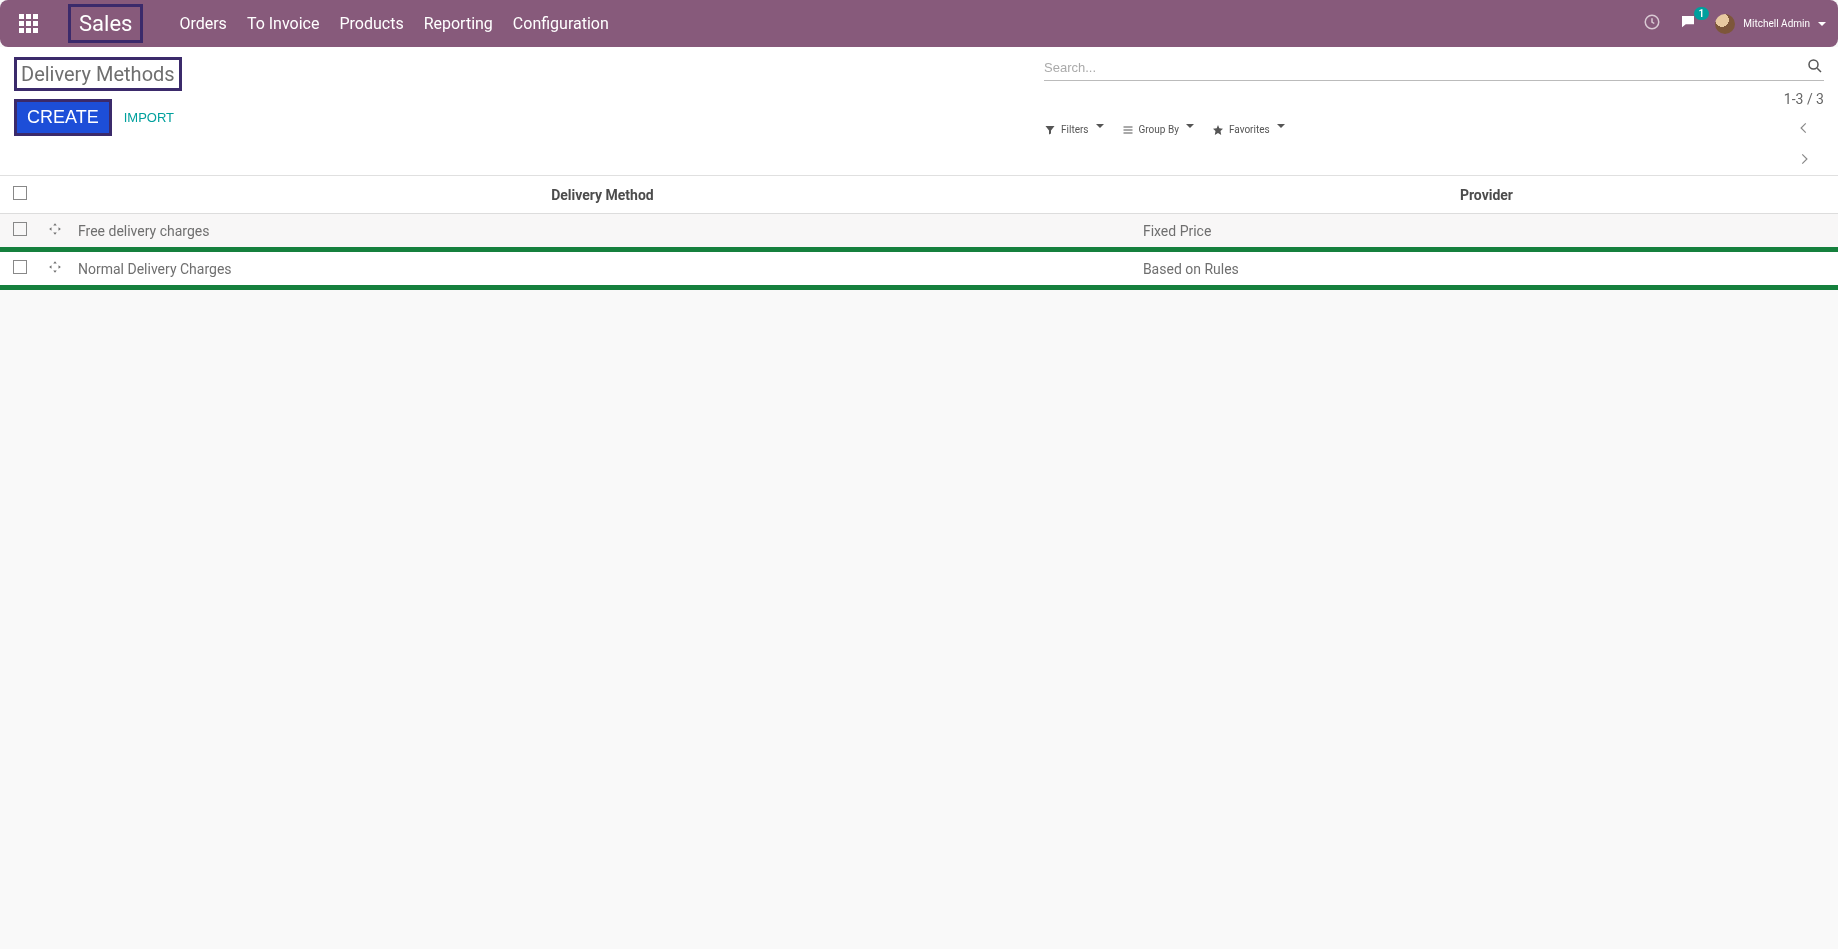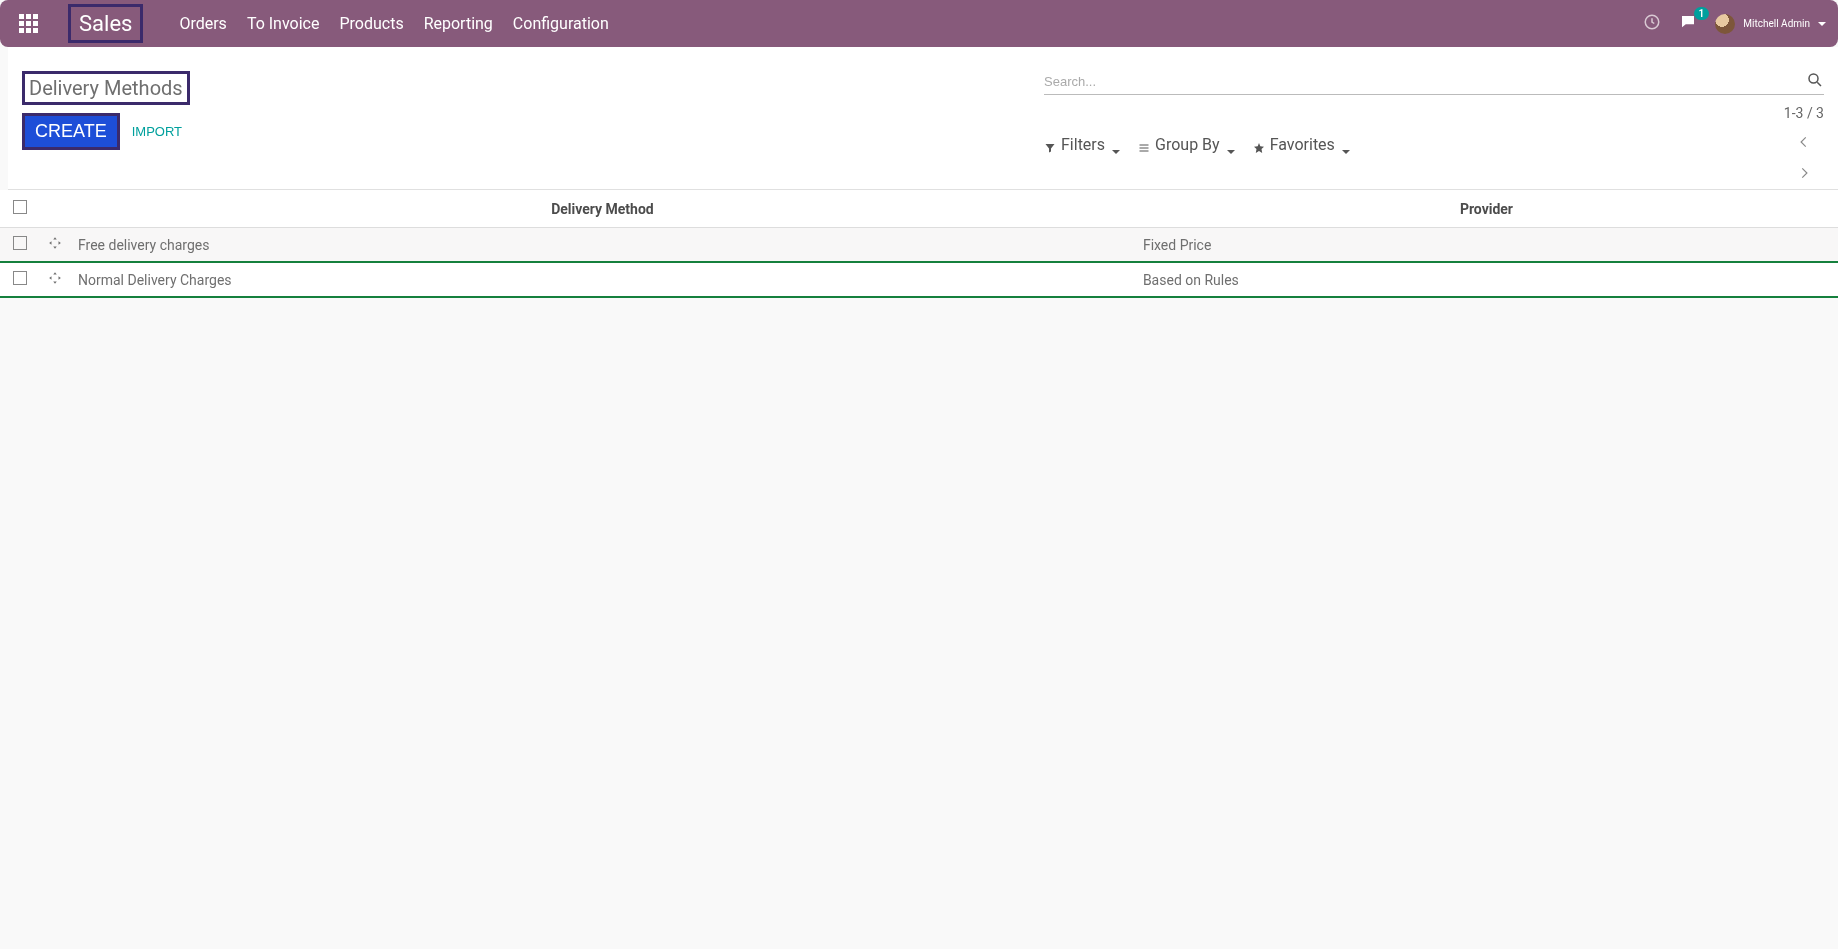--- a/index.html
+++ b/index.html
@@ -14,46 +14,46 @@
 .topbar-right { margin-left: auto; display: flex; align-items: center; gap: 18px; }
 .clock-icon svg { width: 18px; height: 18px; stroke: #d9c9d3; fill: none; }
 .msg-wrap { position: relative; cursor: pointer; }
 .msg-icon svg { width: 18px; height: 18px; fill: #fff; }
 .msg-badge { position: absolute; top: -6px; right: -12px; background: #00A09D; color: #fff; font-size: 10px; border-radius: 8px; padding: 1px 5px; font-weight: 600; }
 .user-menu { display: flex; align-items: center; gap: 8px; cursor: pointer; }
 .avatar { width: 20px; height: 20px; border-radius: 50%; background: radial-gradient(circle at 35% 30%, #e8c9a0 0 35%, #7d563a 36% 100%); }
 .user-name { color: #fff; font-size: 10px; }
 .caret-down { width: 0; height: 0; border-left: 4px solid transparent; border-right: 4px solid transparent; border-top: 4px solid #fff; }
 
-.control-panel { background: #fff; border-bottom: 1px solid #e0e0e0; padding: 24px 14px 6px 14px; display: flex; justify-content: space-between; margin-left: 8px; }
+.control-panel { background: #fff; border-bottom: 1px solid #e0e0e0; padding: 10px 14px 6px 14px; display: flex; justify-content: space-between; }
 .cp-left {}
 .breadcrumb-title { font-size: 20px; color: #6f6f6f; border: 3px solid #3b2a6b; padding: 2px 4px; display: inline-block; margin-bottom: 8px; }
 .cp-buttons { display: flex; align-items: center; gap: 12px; }
 .btn-create { background: #1d4ed8; color: #fff; border: 3px solid #3b2a6b; padding: 5px 10px; font-size: 18px; font-weight: 400; cursor: pointer; }
 .btn-import { color: #00A09D; font-size: 13px; font-weight: 500; cursor: pointer; background: none; border: none; }
 
 .cp-right { flex: 1; max-width: 780px; margin-left: auto; }
 .search-row { display: flex; align-items: center; border-bottom: 1px solid #bbb; padding-bottom: 2px; margin-bottom: 10px; }
 .search-input { flex: 1; border: none; outline: none; font-size: 13px; color: #ec4899; background: transparent; }
 .search-input::placeholder { color: #aaa; }
 .search-zoom svg { width: 18px; height: 18px; stroke: #555; fill: none; cursor: pointer; }
 
 .toolbar-row { display: flex; align-items: center; justify-content: space-between; }
 .tool-group-left { display: flex; gap: 18px; }
-.tool-btn { display: flex; align-items: flex-end; gap: 5px; color: #555; font-size: 16px; cursor: pointer; }
+.tool-btn { display: flex; align-items: flex-start; gap: 5px; color: #555; font-size: 10px; cursor: pointer; }
 .tool-btn svg { width: 12px; height: 12px; fill: #555; }
 .tool-caret { width: 0; height: 0; border-left: 4px solid transparent; border-right: 4px solid transparent; border-top: 4px solid #555; margin-left: 2px; }
 .pager-group { display: flex; align-items: center; gap: 14px; flex-direction: column; }
 .pager-text { color: #666; font-size: 14px; }
 .pager-arrow svg { width: 14px; height: 14px; stroke: #888; fill: none; cursor: pointer; }
 
 .list-view { background: #fff; }
 table.list { width: 100%; border-collapse: collapse; }
 table.list th { text-align: center; font-weight: 700; font-size: 14px; color: #4c4c4c; padding: 10px 8px; border-bottom: 1px solid #ddd; }
-table.list td { padding: 8px 8px; border-bottom: 2px solid #15803d; color: #6f6f6f; font-size: 14px; }
+table.list td { padding: 8px 8px; border-bottom: 5px solid #15803d; color: #6f6f6f; font-size: 14px; }
 table.list tbody tr.highlight td { background: #f8f7f7; }
 .col-check { width: 40px; text-align: center; }
 .col-handle { width: 26px; text-align: center; }
 .checkbox { width: 14px; height: 14px; border: 1px solid #888; display: inline-block; cursor: pointer; }
 .drag-handle svg { width: 14px; height: 14px; fill: #6f6f6f; cursor: move; }
 </style>
 </head>
 <body>
 
 <div class="topbar">

